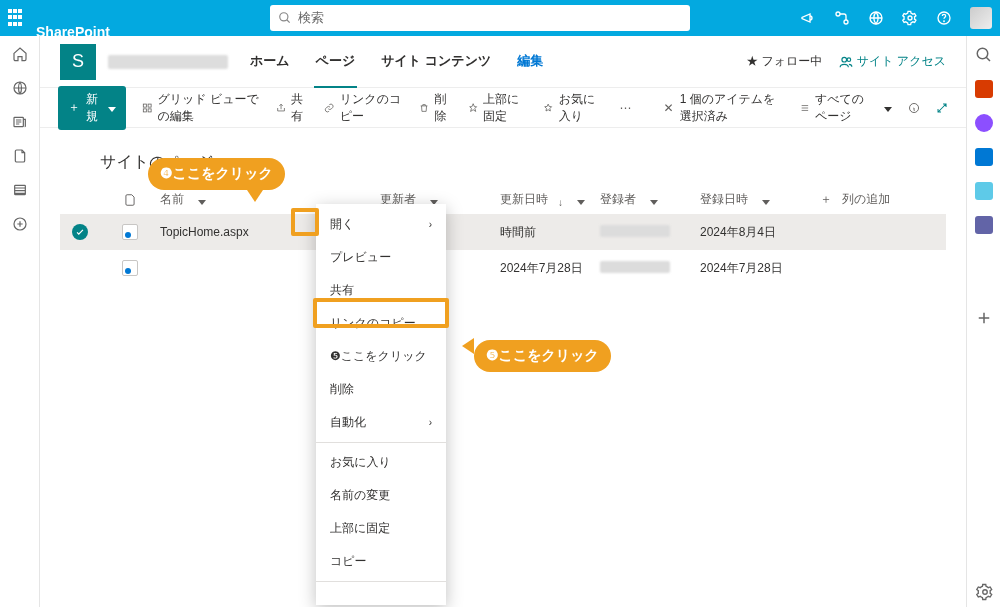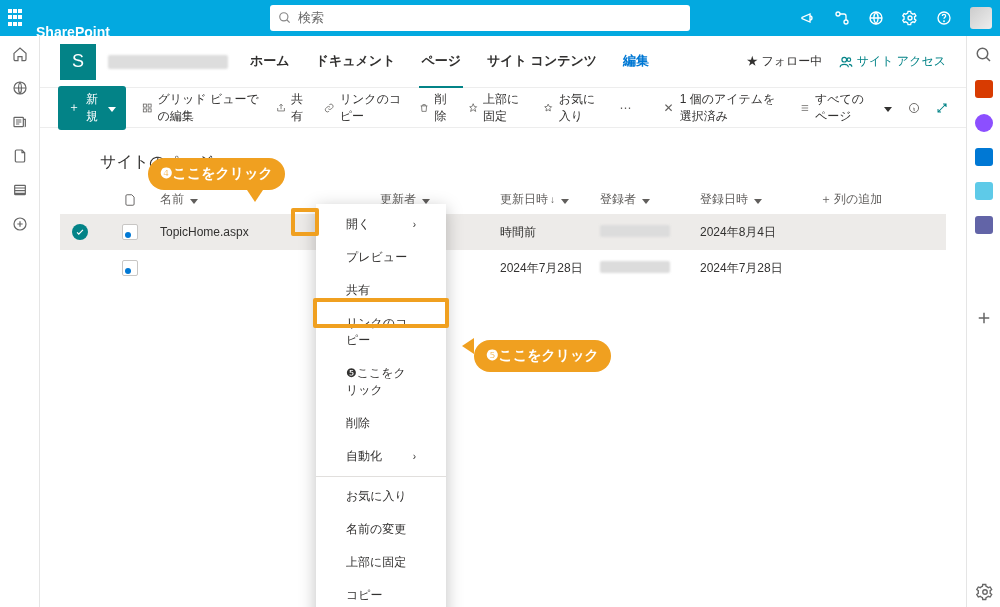--- a/index.html
+++ b/index.html
@@ -46,36 +46,36 @@
   .callout .arrow-down{position:absolute;left:50%;bottom:-12px;transform:translateX(-50%);width:0;height:0;border-left:8px solid transparent;border-right:8px solid transparent;border-top:12px solid #f0a020;}
   
   .lst-hdr{display:flex;align-items:center;padding:0 0 6px 40px;font-size:12px;color:#605e5c;}
   .col-file{width:60px;display:flex;justify-content:center;}
   .col-name{width:220px;}
   .col-updater{width:120px;}
   .col-upddate{width:100px;}
   .col-reg{width:100px;}
   .col-regdate{width:120px;}
   .col-add{width:90px;}
-  .hdr-label{display:flex;align-items:center;gap:2px;}
+  .hdr-label{display:flex;align-items:flex-end;gap:10px;}
   
   .row{display:flex;align-items:center;height:36px;padding-left:40px;font-size:12px;}
   .row.selected{background:#edebe9;}
   .row .sel-circle{position:absolute;left:58px;width:16px;height:16px;border-radius:50%;background:#038387;display:flex;align-items:center;justify-content:center;}
   .row.selected .sel-circle svg{stroke:#fff;}
   .pgicon{width:16px;height:16px;background:#fff;border:1px solid #c8c6c4;border-radius:2px;position:relative;display:inline-block;}
   .pgicon::after{content:"";position:absolute;left:2px;top:7px;width:6px;height:6px;border-radius:50%;background:#0078d4;}
   .row .name{display:flex;align-items:center;gap:8px;justify-content:flex-end;}
   .row .moreactions{width:30px;height:26px;display:flex;align-items:center;justify-content:center;cursor:pointer;}
   .redact{display:inline-block;height:12px;background:#dcdcdc;border-radius:2px;filter:blur(1px);}
   
   .hl-box{position:absolute;border:4px solid #f0a020;border-radius:2px;pointer-events:none;z-index:160;}
   
   .ctxmenu{position:absolute;left:316px;top:204px;width:130px;background:#fff;box-shadow:0 4px 16px rgba(0,0,0,.25);z-index:150;font-size:12px;padding:4px 0;}
-  .ctxmenu .mi{padding:8px 30px;cursor:pointer;display:flex;align-items:center;justify-content:space-between;}
+  .ctxmenu .mi{padding:8px 14px;cursor:pointer;display:flex;align-items:center;justify-content:space-between;}
   .ctxmenu .divider{height:1px;background:#e1dfdd;margin:3px 0;}
   
   .callout .arrow-left{position:absolute;left:-12px;top:50%;transform:translateY(-50%);width:0;height:0;border-top:8px solid transparent;border-bottom:8px solid transparent;border-right:12px solid #f0a020;}
   
   .gear-br{position:absolute;right:6px;bottom:6px;width:18px;height:18px;cursor:pointer;}
   
   .svgic{display:inline-block;vertical-align:middle;}
   .chev::after{content:"";display:inline-block;margin-left:4px;border-left:4px solid transparent;border-right:4px solid transparent;border-top:5px solid currentColor;}
 </style>
 </head>
@@ -171,21 +171,20 @@
     </svg>
 </div>
 
 <div class="main">
 
   <div class="sitehdr">
     <div class="sitelogo">S</div>
     <div class="sitename"></div>
     <div class="sitenav">
       <div>ホーム</div>
-      <div>ドキュメント</div>
       <div class="active">ページ</div>
       <div>サイト コンテンツ</div>
       <div class="edit">編集</div>
     </div>
     <div class="site-rt">
       <div class="star">★ <span>フォロー中</span></div>
       <div class="sa">
         <svg class="svgic" width="14" height="14" viewBox="0 0 24 24" fill="none" stroke="#038387" stroke-width="2">
             <circle cx="9" cy="8" r="4"></circle>
             <path d="M2 21c0-3 3-5 7-5s7 2 7 5"></path>

